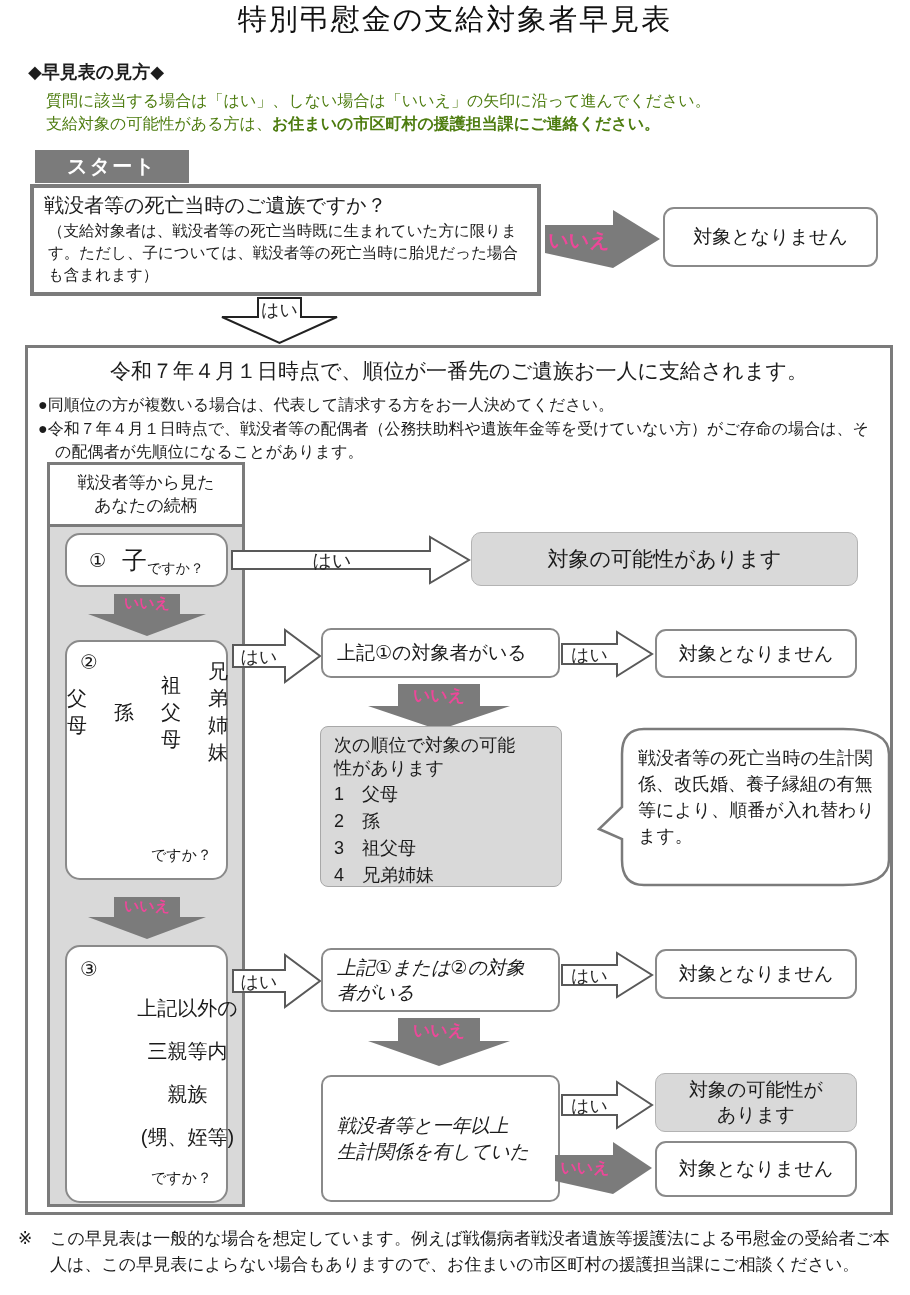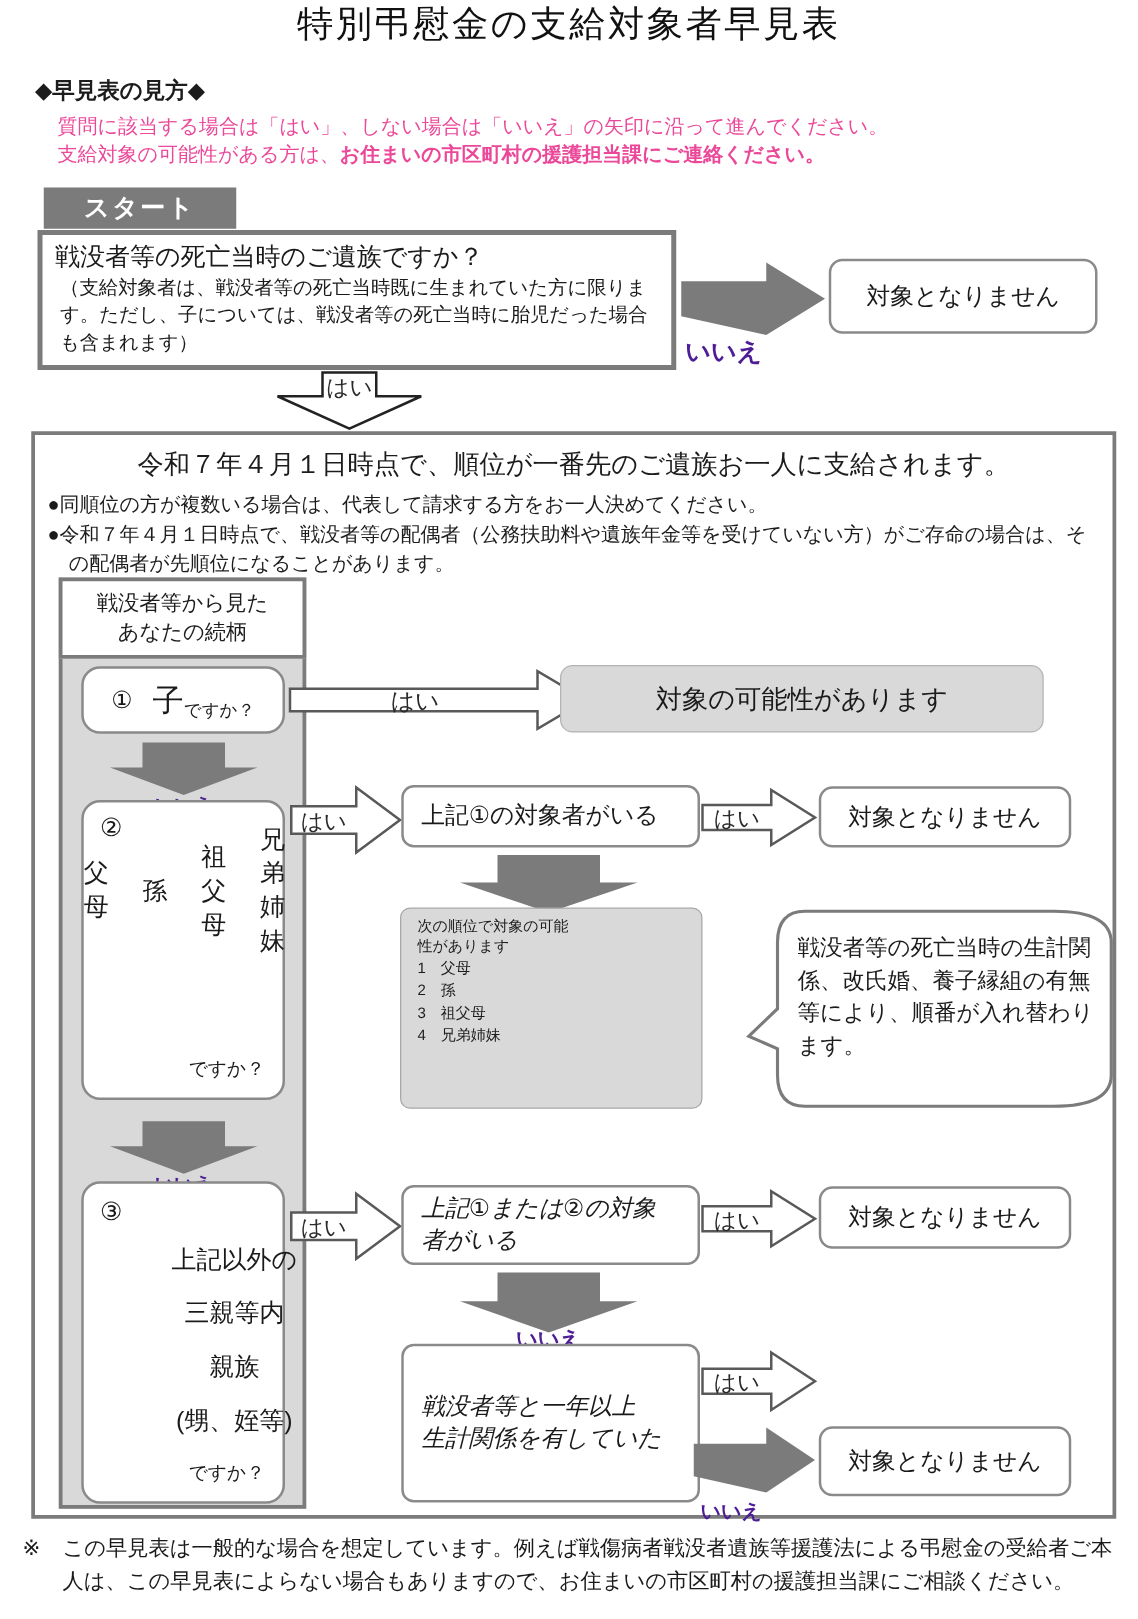--- a/index.html
+++ b/index.html
@@ -19,21 +19,21 @@
   .preline { white-space:pre-line; }
   .bold { font-weight:bold; }
 
   .page-title {
     left:0; top:10; width:910px;
     text-align:center;
     font-size:29px; letter-spacing:2px;
     color:#111;
   }
   .guide-heading { left:28px; top:60px; font-size:18px; font-weight:bold; }
-  .guide-line { left:46px; font-size:16px; color:#ec4899; }
+  .guide-line { left:46px; font-size:16px; color:#4d7c0f; }
 
   .start-banner {
     left:35px; top:150px; width:154px; height:33px;
     background:#7b7b7b; color:#fff;
     font-size:20px; font-weight:bold; letter-spacing:2px;
     display:flex; align-items:center; justify-content:center;
   }
 
   .q1-box {
     left:30px; top:184px; width:511px; height:112px;
@@ -93,30 +93,30 @@
 
   .check-box {
     background:#fff; border:2px solid #8a8a8a; border-radius:10px;
     display:flex; align-items:center;
     font-size:19px; line-height:1.32; padding:4px 10px 4px 14px; color:#1a1a1a;
   }
 
   .ranked-box {
     left:320px; top:726px; width:242px; height:161px;
     background:#d9d9d9; border:1px solid #a8a8a8; border-radius:8px;
-    padding:7px 10px 4px 13px; font-size:12px; line-height:1.3;
+    padding:7px 10px 4px 13px; font-size:18px; line-height:1.3;
   }
   .ranked-box .item { line-height:1.5; }
 
   .bubble-text { left:638px; top:746px; width:246px; font-size:18px; line-height:1.44; }
 
   .arrow { position:absolute; }
   .arrow svg { position:absolute; left:0; top:0; width:100%; height:100%; overflow:visible; }
   .arrow .lbl { position:absolute; text-align:center; color:#2a2a2a; }
-  .arrow .lbl.white { color:#4c1d95; font-weight:bold;margin-top:41px; }
+  .arrow .lbl.white { color:#ec4899; font-weight:bold; }
 
   .footer { left:18px; top:1226px; width:880px; font-size:17px; line-height:1.55;
             position:absolute; padding-left:32px; color:#1a1a1a; }
   .footer .marker { position:absolute; left:0; top:0; }
 </style>
 </head>
 <body>
 
 <div class="page">
 
@@ -163,21 +163,21 @@
     <span class="num">①</span>
     <span class="name">子</span>
     <span class="sfx">ですか？</span>
   </div>
   <div class="arrow" style="left:232px;top:535px;width:238px;height:50px;">
     <svg viewBox="0 0 238 50" preserveAspectRatio="none">
         <polygon points="0,16 198,16 198,2 237,25 198,48 198,34 0,34" fill="#fff" stroke="#595959" stroke-width="2"></polygon>
       </svg>
     <span class="lbl" style="left:30px;top:13px;width:140px;font-size:19px;">はい</span>
   </div>
-  <div class="abs maybe-box" style="left:448px;top:532px;width:387px;height:54px;font-size:21px;">対象の可能性があります</div>
+  <div class="abs maybe-box" style="left:471px;top:532px;width:387px;height:54px;font-size:21px;">対象の可能性があります</div>
 
   <div class="arrow" style="left:88px;top:594px;width:118px;height:42px;">
     <svg viewBox="0 0 118 42">
         <polygon points="26,0 92,0 92,20 118,20 59,42 0,20 26,20" fill="#7b7b7b"></polygon>
       </svg>
     <span class="lbl white" style="left:0;top:0;width:100%;font-size:15px;">いいえ</span>
   </div>
 
   <div class="step-box step2">
     <span class="num">②</span>
@@ -272,20 +272,22 @@
 
   <div class="abs check-box preline" style="left:321px;top:1075px;width:239px;height:127px;font-style:italic;">戦没者等と一年以上
 生計関係を有していた</div>
 
   <div class="arrow" style="left:562px;top:1080px;width:91px;height:50px;">
     <svg viewBox="0 0 91 50">
         <polygon points="0,15 55,15 55,2 90,25 55,48 55,35 0,35" fill="#fff" stroke="#595959" stroke-width="2"></polygon>
       </svg>
     <span class="lbl" style="left:0;top:14px;width:55px;font-size:18px;">はい</span>
   </div>
+  <div class="abs maybe-box preline" style="left:655px;top:1073px;width:202px;height:59px;font-size:19px;line-height:1.3;">対象の可能性が
+あります</div>
 
   <div class="arrow" style="left:555px;top:1142px;width:97px;height:52px;">
     <svg viewBox="0 0 97 52">
         <polygon points="0,13 58,13 58,0 97,26 58,52 0,39" fill="#7b7b7b"></polygon>
       </svg>
     <span class="lbl white" style="left:0;top:16px;width:60px;font-size:16px;">いいえ</span>
   </div>
   <div class="abs result-box" style="left:655px;top:1141px;width:202px;height:56px;">対象となりません</div>
 
   <div class="footer">

